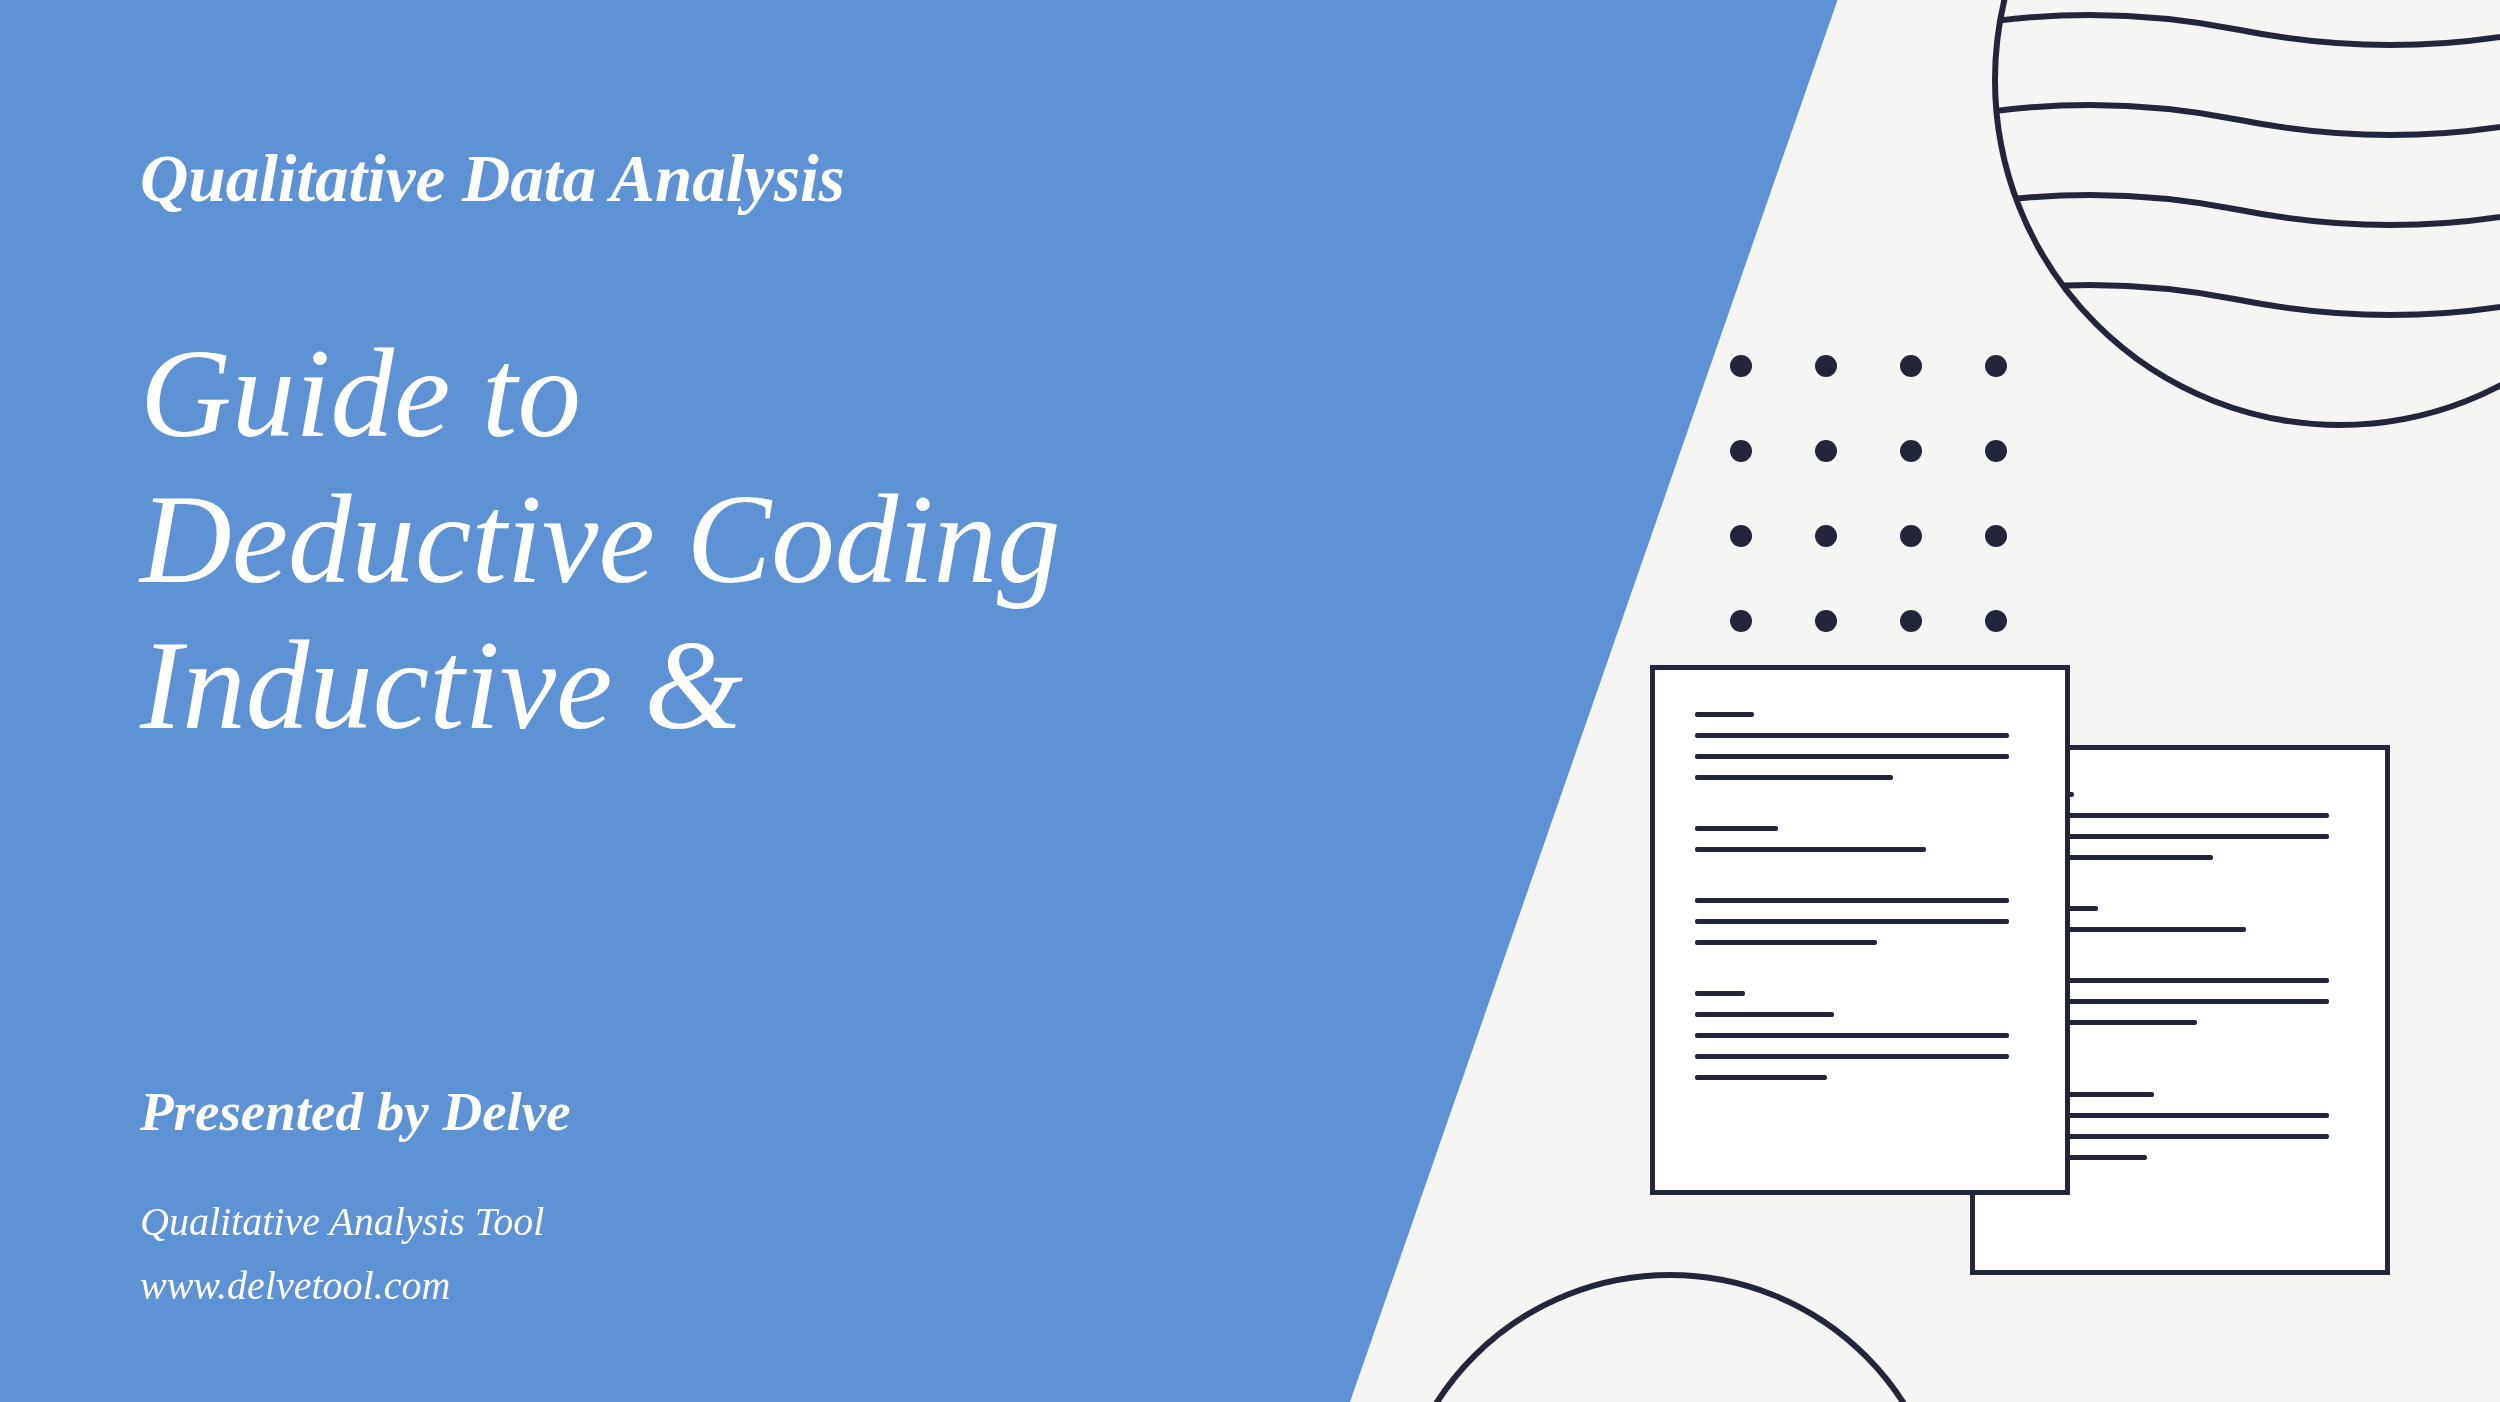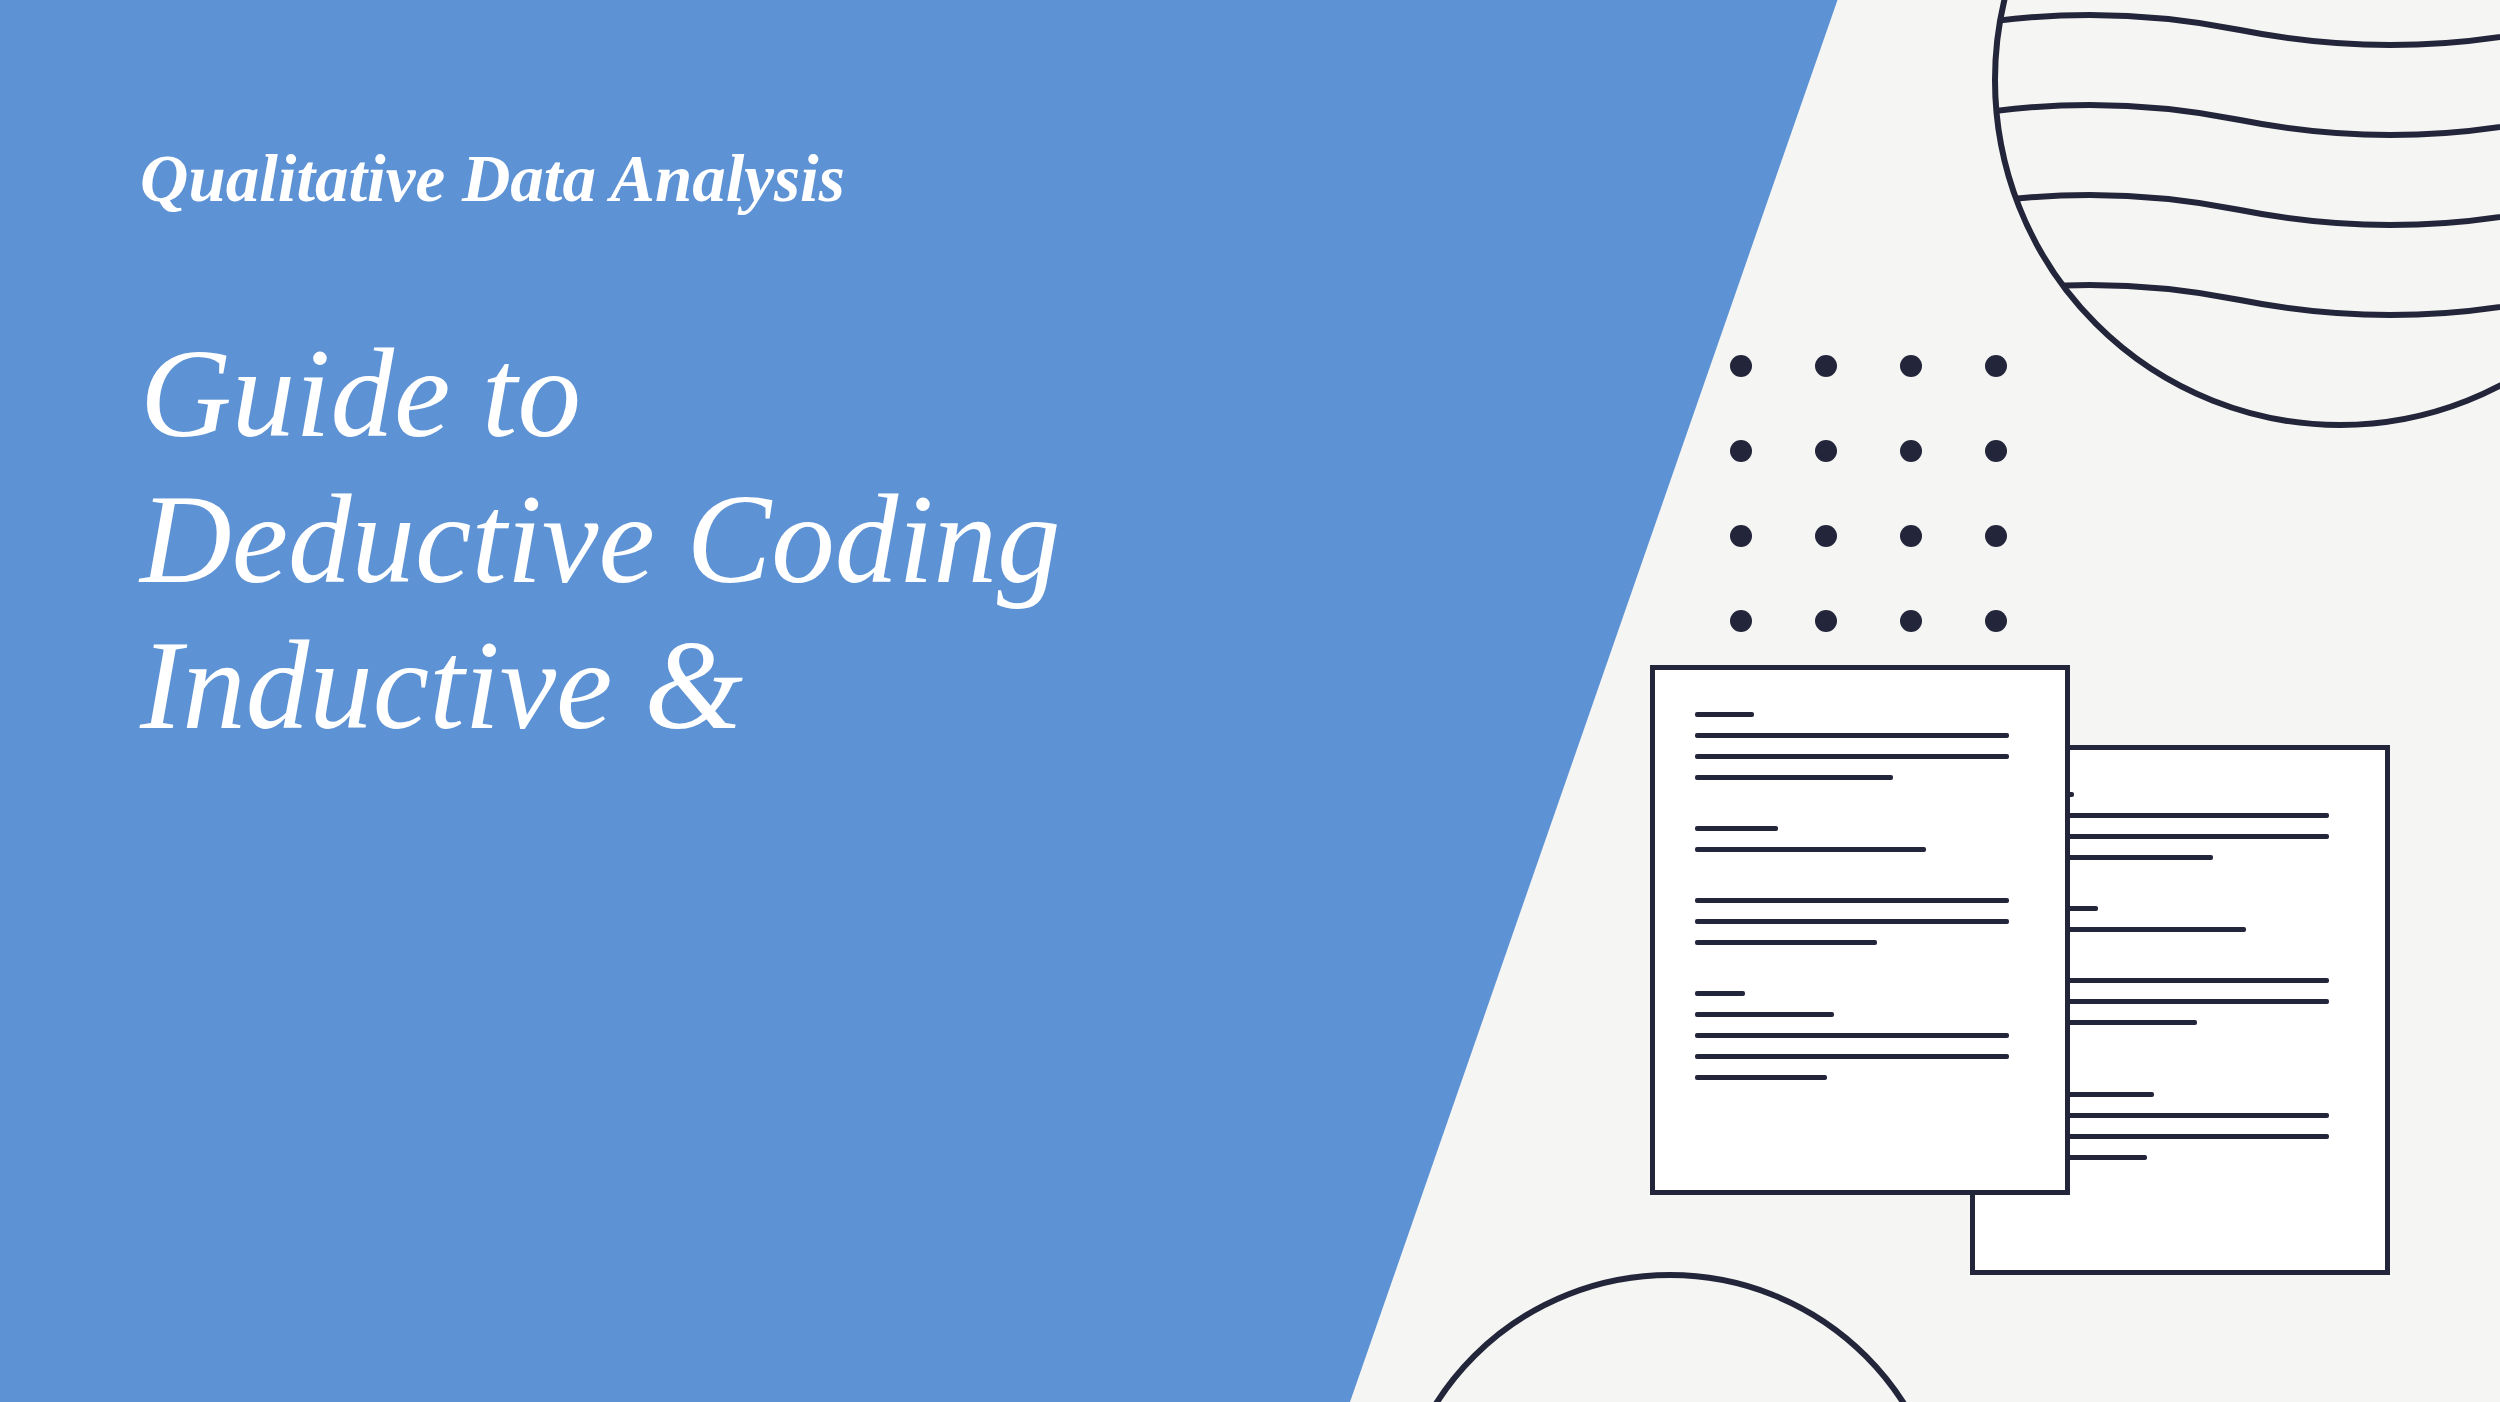--- a/index.html
+++ b/index.html
@@ -136,20 +136,25 @@
 <body>
 
 <div class="blue-panel"></div>
 
 <div class="content">
   <div class="eyebrow">Qualitative Data Analysis</div>
   <div class="title">
     <div>Guide to</div>
     <div>Deductive Coding</div>
     <div>Inductive &amp;</div>
+  </div>
+  <div class="presented">Presented by Delve</div>
+  <div class="footer">
+    <div>Qualitative Analysis Tool</div>
+    <div>www.delvetool.com</div>
   </div>
 </div>
 
 <svg class="wavy-circle" viewBox="0 0 700 700">
   <defs>
     <clipPath id="cclip">
         <circle cx="350" cy="350" r="345"></circle>
       </clipPath>
   </defs>
   <circle cx="350" cy="350" r="345" fill="none" stroke="#23253a" stroke-width="6"></circle>

